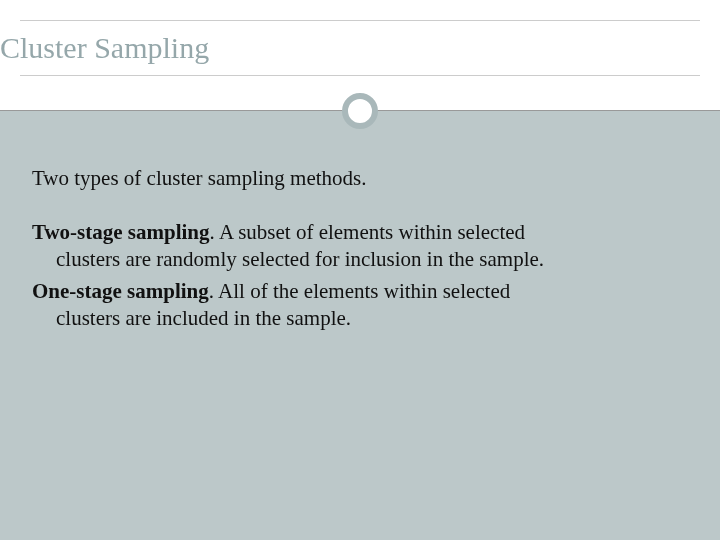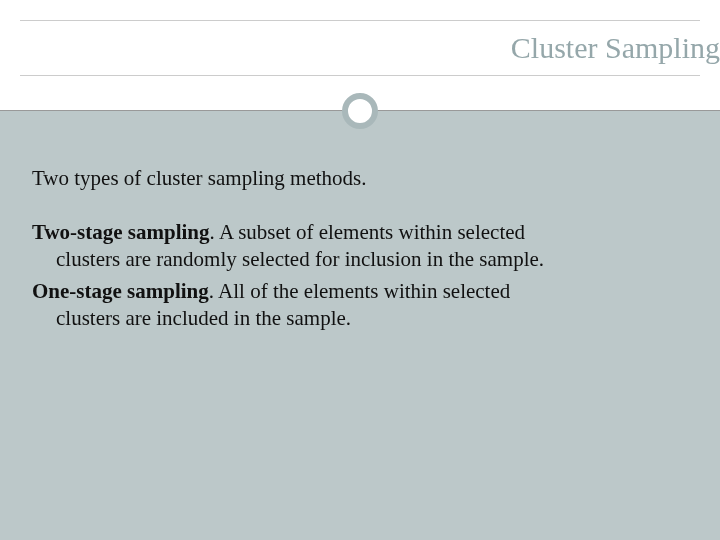--- a/index.html
+++ b/index.html
@@ -11,21 +11,21 @@
       overflow: hidden;
       position: relative;
     }
     .title-area {
       width: 100%;
       height: 108px;
       background: #fff;
       position: relative;
       display: flex;
       align-items: center;
-      justify-content: flex-end;
+      justify-content: flex-start;
     }
     .title-area::before,
     .title-area::after {
       content: '';
       position: absolute;
       left: 20px;
       right: 20px;
       height: 1px;
       background: #ccc;
     }

